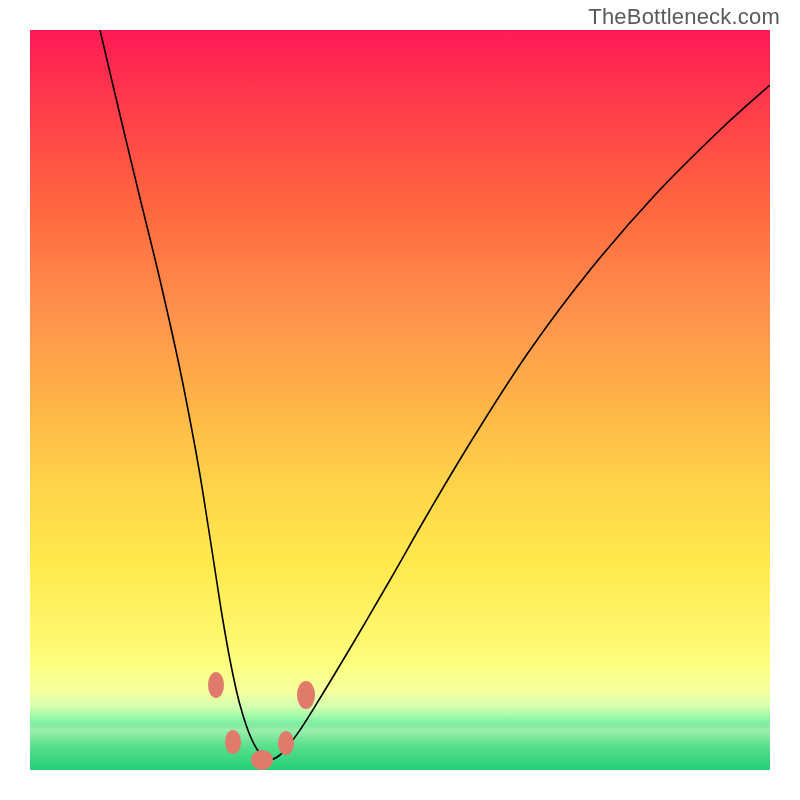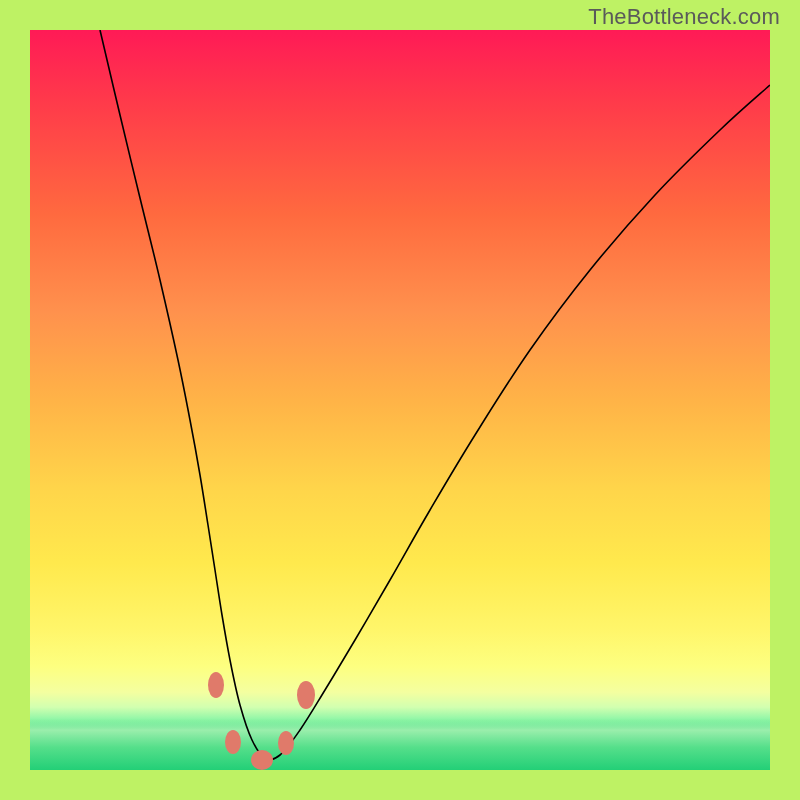--- a/index.html
+++ b/index.html
@@ -10,21 +10,21 @@
     background: #000;
     overflow: hidden;
     font-family: Arial, Helvetica, sans-serif;
   }
   .frame {
     position: absolute;
     left: 0;
     top: 0;
     width: 800px;
     height: 800px;
-    background: #bef264;
+    background: #ffffff;
   }
   .plot-area {
     position: absolute;
     left: 30px;
     top: 30px;
     width: 740px;
     height: 740px;
     overflow: hidden;
   }
   .gradient {

